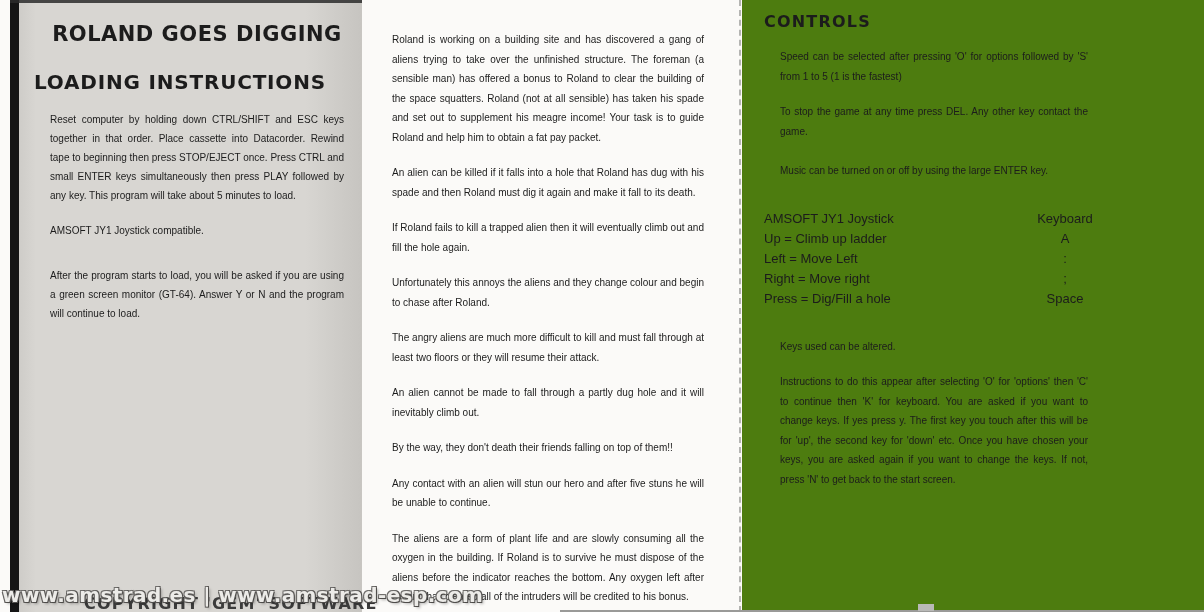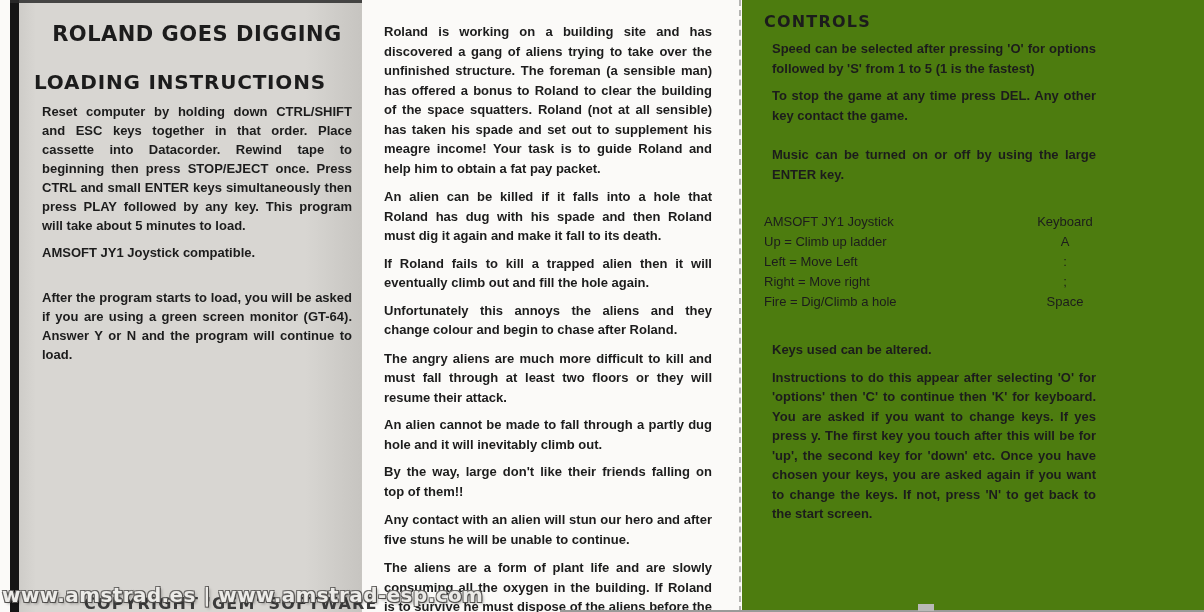--- a/index.html
+++ b/index.html
@@ -19,21 +19,21 @@
   .top-line{position:absolute;left:0;top:0;width:358px;height:3px;background:#2b2b2b;opacity:.85;}
   .left-content{position:absolute;left:24px;top:22px;width:326px;}
   .page-title{
     text-align:center;font-family:"DejaVu Sans","Liberation Sans",sans-serif;
     font-weight:bold;font-size:21px;letter-spacing:.5px;margin:0 0 24px 0;
   }
   .section-heading{
     font-family:"DejaVu Sans","Liberation Sans",sans-serif;
     font-weight:bold;font-size:20px;letter-spacing:.8px;margin:0 0 6px 0;
   }
-  .para{font-size:13px;line-height:19px;margin:8px;text-align:justify;font-weight:bold;}
+  .para{font-size:10px;line-height:19px;margin:16px;text-align:justify;}
   .panel-left .para.gap{margin-top:26px;}
   
   .panel-mid{
     position:absolute;left:362px;top:0;width:376px;height:612px;
     background:#fbfaf8;box-sizing:border-box;padding:14px 18px 0 14px;
   }
   .panel-mid .para{line-height:19.5px;}
   .panel-mid .para.gap{margin-top:9px;}
   
   .fold-line{position:absolute;left:739px;top:0;height:612px;width:0;
@@ -102,21 +102,21 @@
         <p class="para gap">An alien can be killed if it falls into a hole that Roland has dug with his spade and then Roland must dig it again and make it fall to its death.</p>
 
         <p class="para">If Roland fails to kill a trapped alien then it will eventually climb out and fill the hole again.</p>
 
         <p class="para">Unfortunately this annoys the aliens and they change colour and begin to chase after Roland.</p>
 
         <p class="para gap">The angry aliens are much more difficult to kill and must fall through at least two floors or they will resume their attack.</p>
 
         <p class="para">An alien cannot be made to fall through a partly dug hole and it will inevitably climb out.</p>
 
-        <p class="para">By the way, large don't like their friends falling on top of them!!</p>
+        <p class="para">By the way, they don't death their friends falling on top of them!!</p>
 
         <p class="para gap">Any contact with an alien will stun our hero and after five stuns he will be unable to continue.</p>
 
         <p class="para gap">The aliens are a form of plant life and are slowly consuming all the oxygen in the building. If Roland is to survive he must dispose of the aliens before the indicator reaches the bottom. Any oxygen left after Roland has cleared all of the intruders will be credited to his bonus.</p>
 
         <p class="para">If Roland is successful then he will be confronted with another (more daunting) invading force.</p>
       </div>
   </div>
 
   <div class="fold-line"></div>
@@ -149,21 +149,21 @@
             <span class="ctl-action">Left = Move Left</span>
             <span class="ctl-key">:</span>
           </div>
 
           <div class="ctl-row">
             <span class="ctl-action">Right = Move right</span>
             <span class="ctl-key">;</span>
           </div>
 
           <div class="ctl-row">
-            <span class="ctl-action">Fire = Dig/Climb a hole</span>
+            <span class="ctl-action">Press = Dig/Fill a hole</span>
             <span class="ctl-key">Space</span>
           </div>
         </div>
     </div>
 
     <div class="keys-notes">
 
         <p class="para">Keys used can be altered.</p>
 
         <p class="para">Instructions to do this appear after selecting 'O' for 'options' then 'C' to continue then 'K' for keyboard. You are asked if you want to change keys. If yes press y. The first key you touch after this will be for 'up', the second key for 'down' etc. Once you have chosen your keys, you are asked again if you want to change the keys. If not, press 'N' to get back to the start screen.</p>

